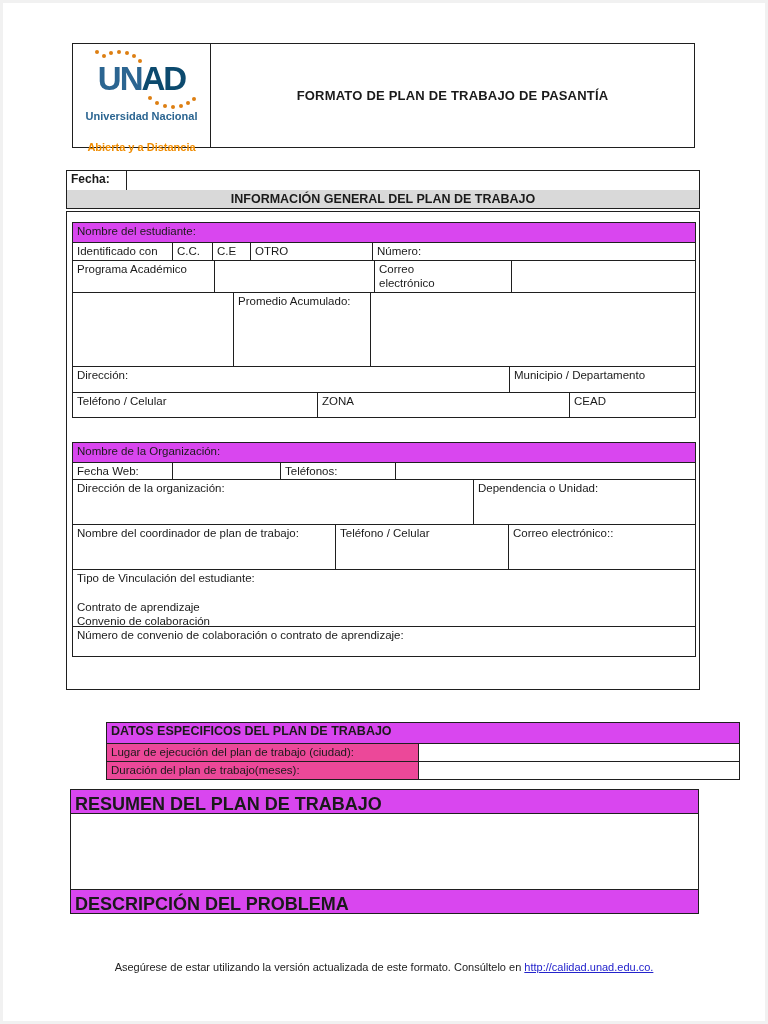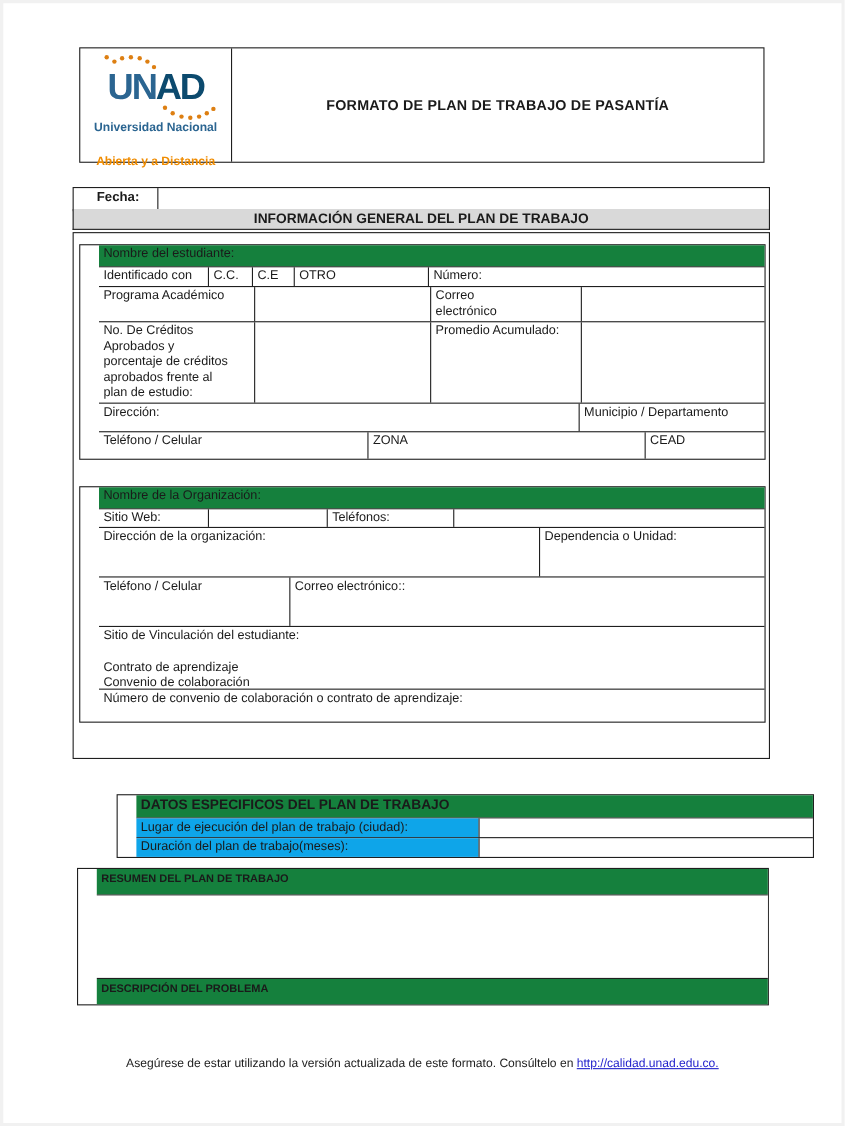--- a/index.html
+++ b/index.html
@@ -1,28 +1,28 @@
 <!DOCTYPE html>
 <html><head>
 <meta charset="utf-8">
 <style>
   * { margin: 0; padding: 0; box-sizing: border-box; }
   html, body { width: 768px; height: 1024px; background: #ffffff; }
   body { font-family: "Liberation Sans", sans-serif; color: #1a1a1a; position: relative; }
   .page { position: absolute; inset: 0; background: #fff; box-shadow: inset 0 0 0 3px #f1f1f1; }
 
   
-  .tbl { border: 1px solid #1f1f1f; background: #fff; padding-left: 17px; }
+  .tbl { border: 1px solid #1f1f1f; background: #fff; }
   .trow { display: flex; border-top: 1px solid #1f1f1f; align-items: stretch; }
   .trow:first-child { border-top: none; }
   .tcell { border-left: 1px solid #1f1f1f; padding: 1px 4px; font-size: 11.5px; line-height: 1.22; overflow: hidden; }
   .tcell:first-child { border-left: none; }
   .grow { flex: 1 1 auto; }
-  .gray { background: #15803d; }
-  .lightgray { background: #0ea5e9; }
+  .gray { background: #d946ef; }
+  .lightgray { background: #ec4899; }
   .pre { white-space: pre-line; }
 
   
   .header-box { position: absolute; left: 72px; top: 43px; width: 623px; height: 105px; border: 1px solid #1f1f1f; display: flex; }
   .logo-cell { width: 138px; border-right: 1px solid #1f1f1f; position: relative; }
   .title-cell { flex: 1; display: flex; align-items: center; justify-content: center; }
   .doc-title { font-weight: bold; font-size: 13px; letter-spacing: 0.2px; }
 
   
   .logo { position: absolute; inset: 0; }
@@ -68,21 +68,21 @@
 
   .vinc-title { margin-bottom: 15px; }
 
   
   .datos-tbl { position: absolute; left: 66px; top: 722px; width: 634px; margin-left: 40px; }
   .datos-header { font-weight: bold; font-size: 12.5px; height: 20px; }
   .datos-label { width: 311px; }
 
   
   .resumen-tbl { position: absolute; left: 70px; top: 789px; width: 629px; }
-  .res-header { font-weight: bold; font-size: 10px; height: 23px; padding-top: 4px; }
+  .res-header { font-weight: bold; font-size: 18px; height: 23px; padding-top: 4px; }
   .res-body { height: 76px; background: #fff; }
 
   
   .footer { position: absolute; left: 0; top: 961px; width: 768px; text-align: center; font-size: 11px; color: #222; }
   .footer a { color: #2323cc; text-decoration: underline; }
 </style>
 </head>
 <body>
 
 <div class="page">
@@ -141,25 +141,20 @@
         <div class="tcell grow">Número:</div>
       </div>
       <div class="trow h32">
         <div class="tcell" style="width:141px">Programa Académico</div>
         <div class="tcell" style="width:160px"></div>
         <div class="tcell pre" style="width:137px">Correo
 electrónico</div>
         <div class="tcell grow"></div>
       </div>
       <div class="trow h74">
-        <div class="tcell pre" style="width:141px">No. De Créditos
-Aprobados y
-porcentaje de créditos
-aprobados frente al
-plan de estudio:</div>
         <div class="tcell" style="width:160px"></div>
         <div class="tcell" style="width:137px">Promedio Acumulado:</div>
         <div class="tcell grow"></div>
       </div>
       <div class="trow h26">
         <div class="tcell" style="width:436px">Dirección:</div>
         <div class="tcell grow">Municipio / Departamento</div>
       </div>
       <div class="trow h25">
         <div class="tcell" style="width:244px">Teléfono / Celular</div>
@@ -168,36 +163,37 @@
       </div>
     </div>
 
     <div class="gap"></div>
 
     <div class="tbl inner-tbl">
       <div class="trow h19">
         <div class="tcell gray grow">Nombre de la Organización:</div>
       </div>
       <div class="trow h17">
-        <div class="tcell" style="width:99px">Sitio Web:</div>
+        <div class="tcell" style="width:99px">Fecha Web:</div>
         <div class="tcell" style="width:108px"></div>
         <div class="tcell" style="width:115px">Teléfonos:</div>
         <div class="tcell grow"></div>
       </div>
       <div class="trow h45">
         <div class="tcell" style="width:400px">Dirección de la organización:</div>
         <div class="tcell grow">Dependencia o Unidad:</div>
       </div>
       <div class="trow h45">
+        <div class="tcell" style="width:262px">Nombre del coordinador de plan de trabajo:</div>
         <div class="tcell" style="width:173px">Teléfono / Celular</div>
         <div class="tcell grow">Correo electrónico::</div>
       </div>
       <div class="trow h57">
         <div class="tcell grow">
-          <div class="vinc-title">Sitio de Vinculación del estudiante:</div>
+          <div class="vinc-title">Tipo de Vinculación del estudiante:</div>
           <div>Contrato de aprendizaje</div>
           <div>Convenio de colaboración</div>
         </div>
       </div>
       <div class="trow h30">
         <div class="tcell grow">Número de convenio de colaboración o contrato de aprendizaje:</div>
       </div>
     </div>
   </div>
 

